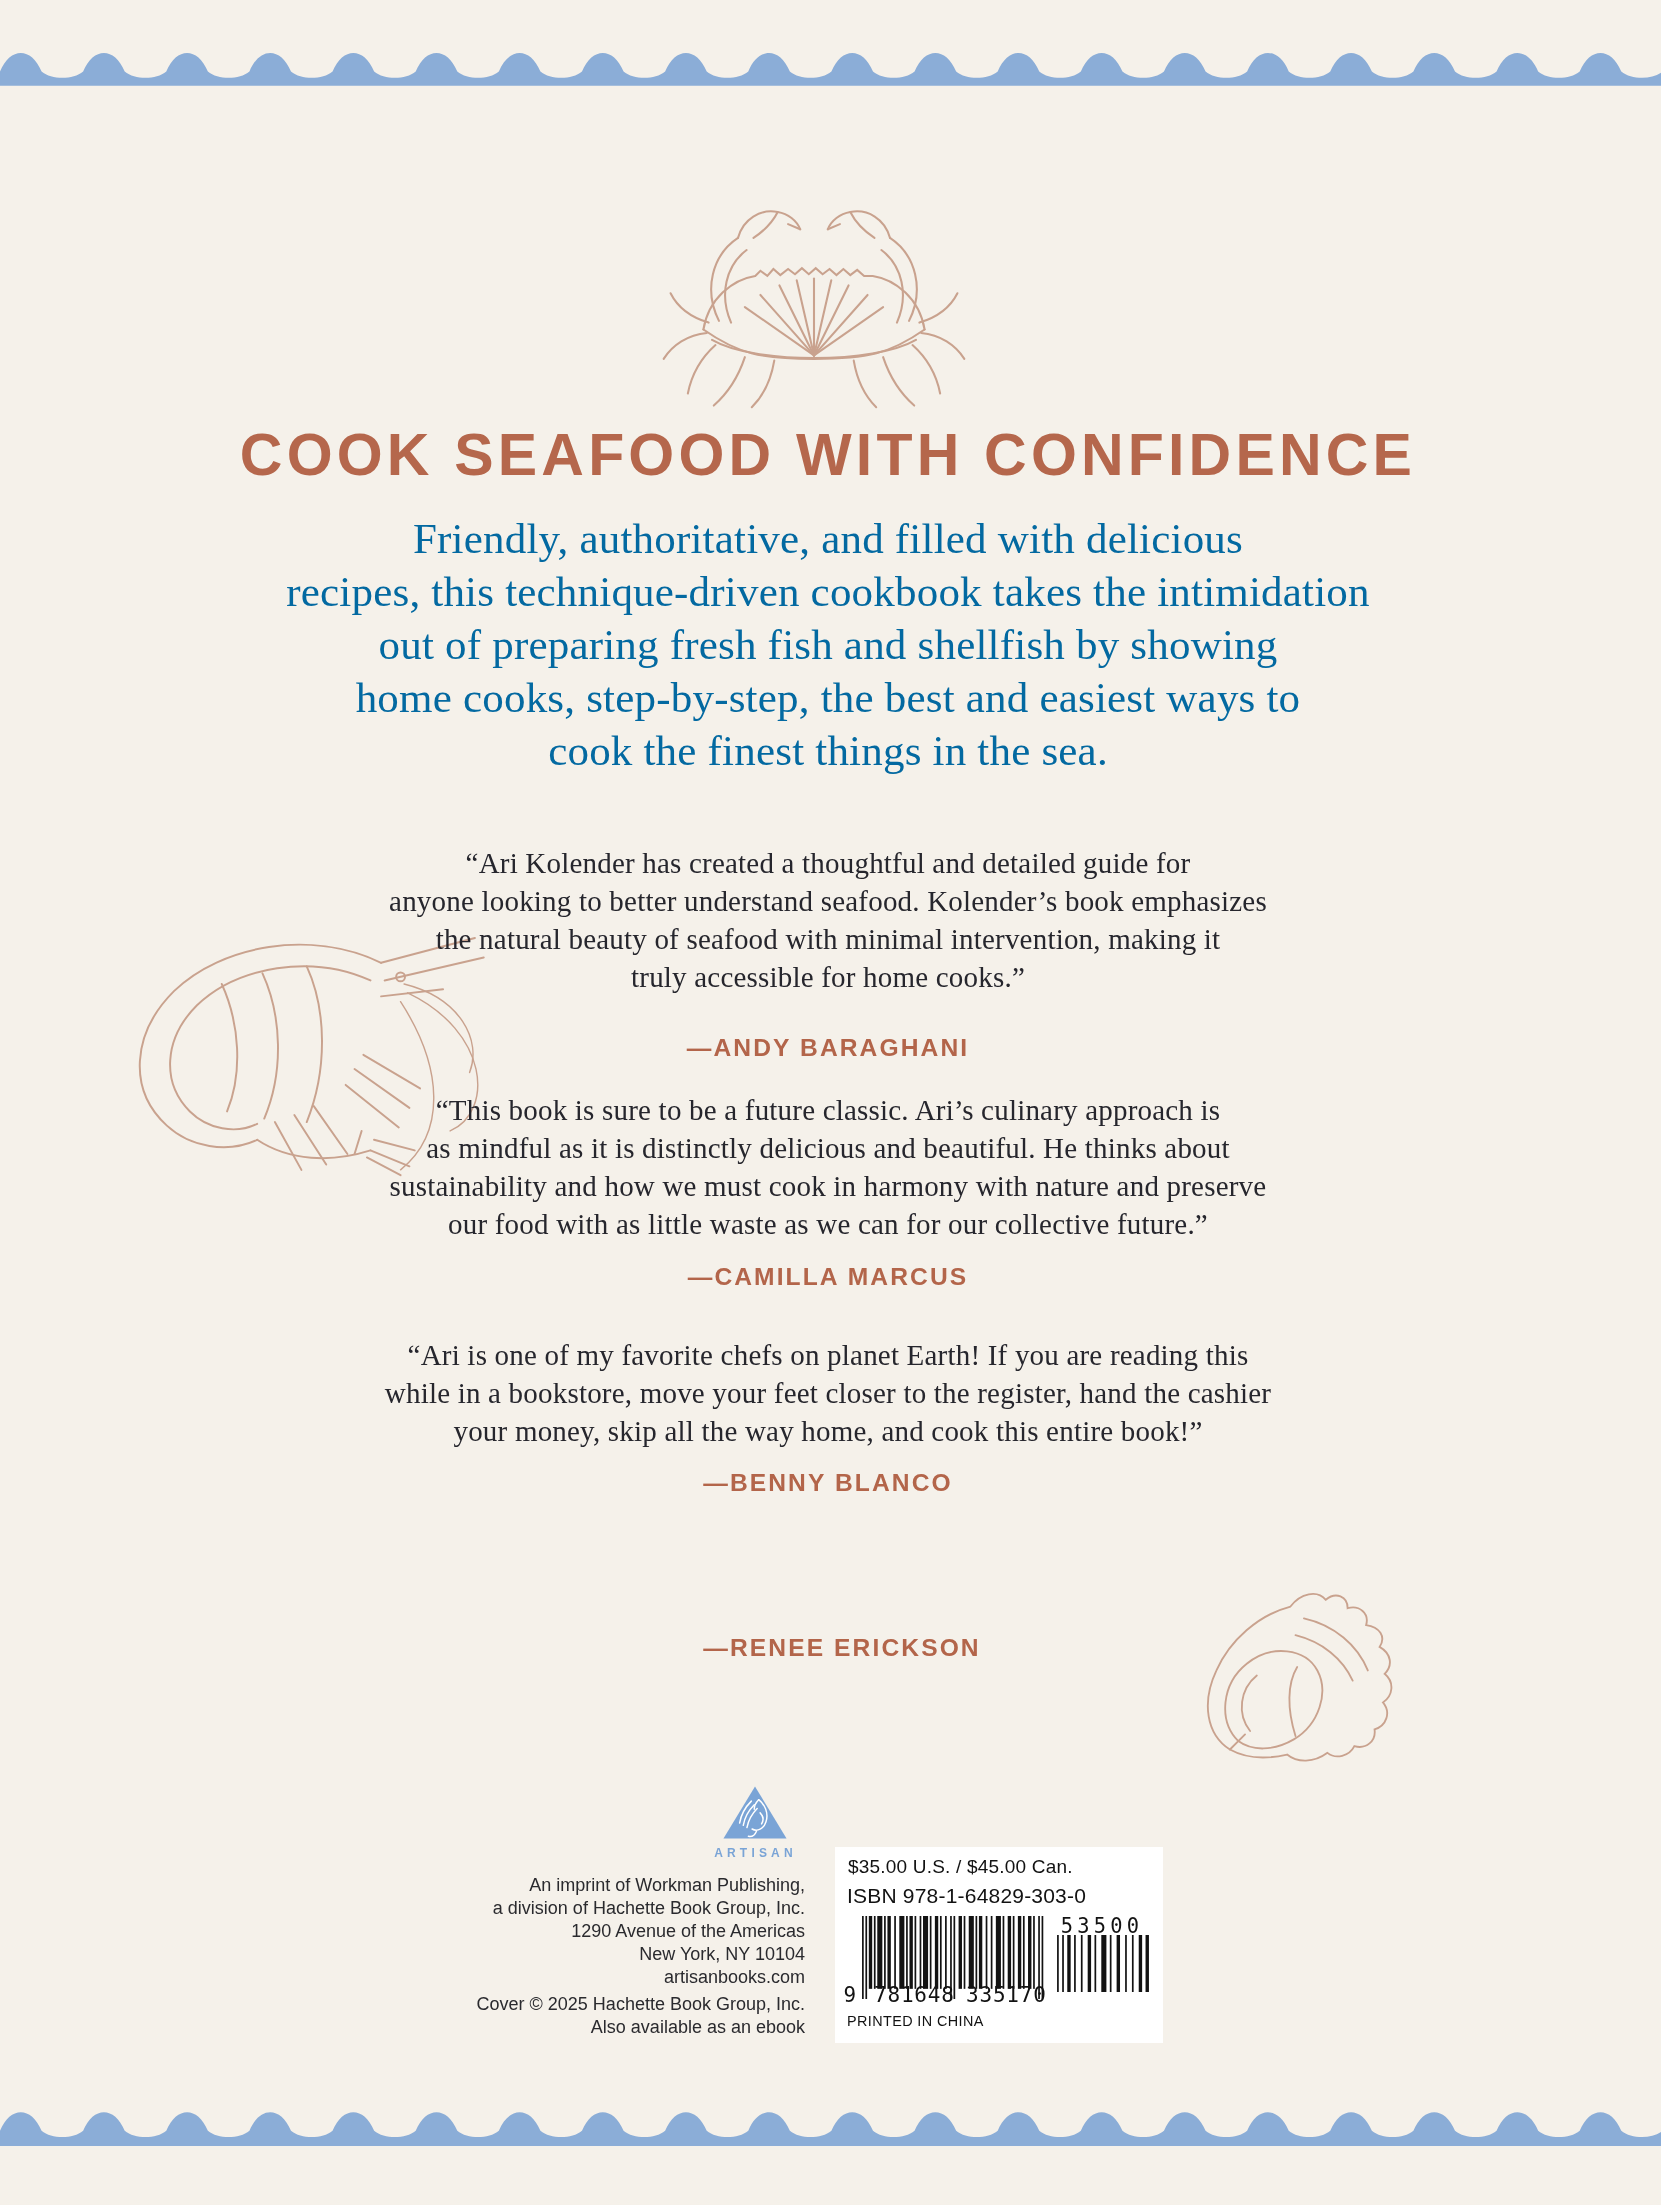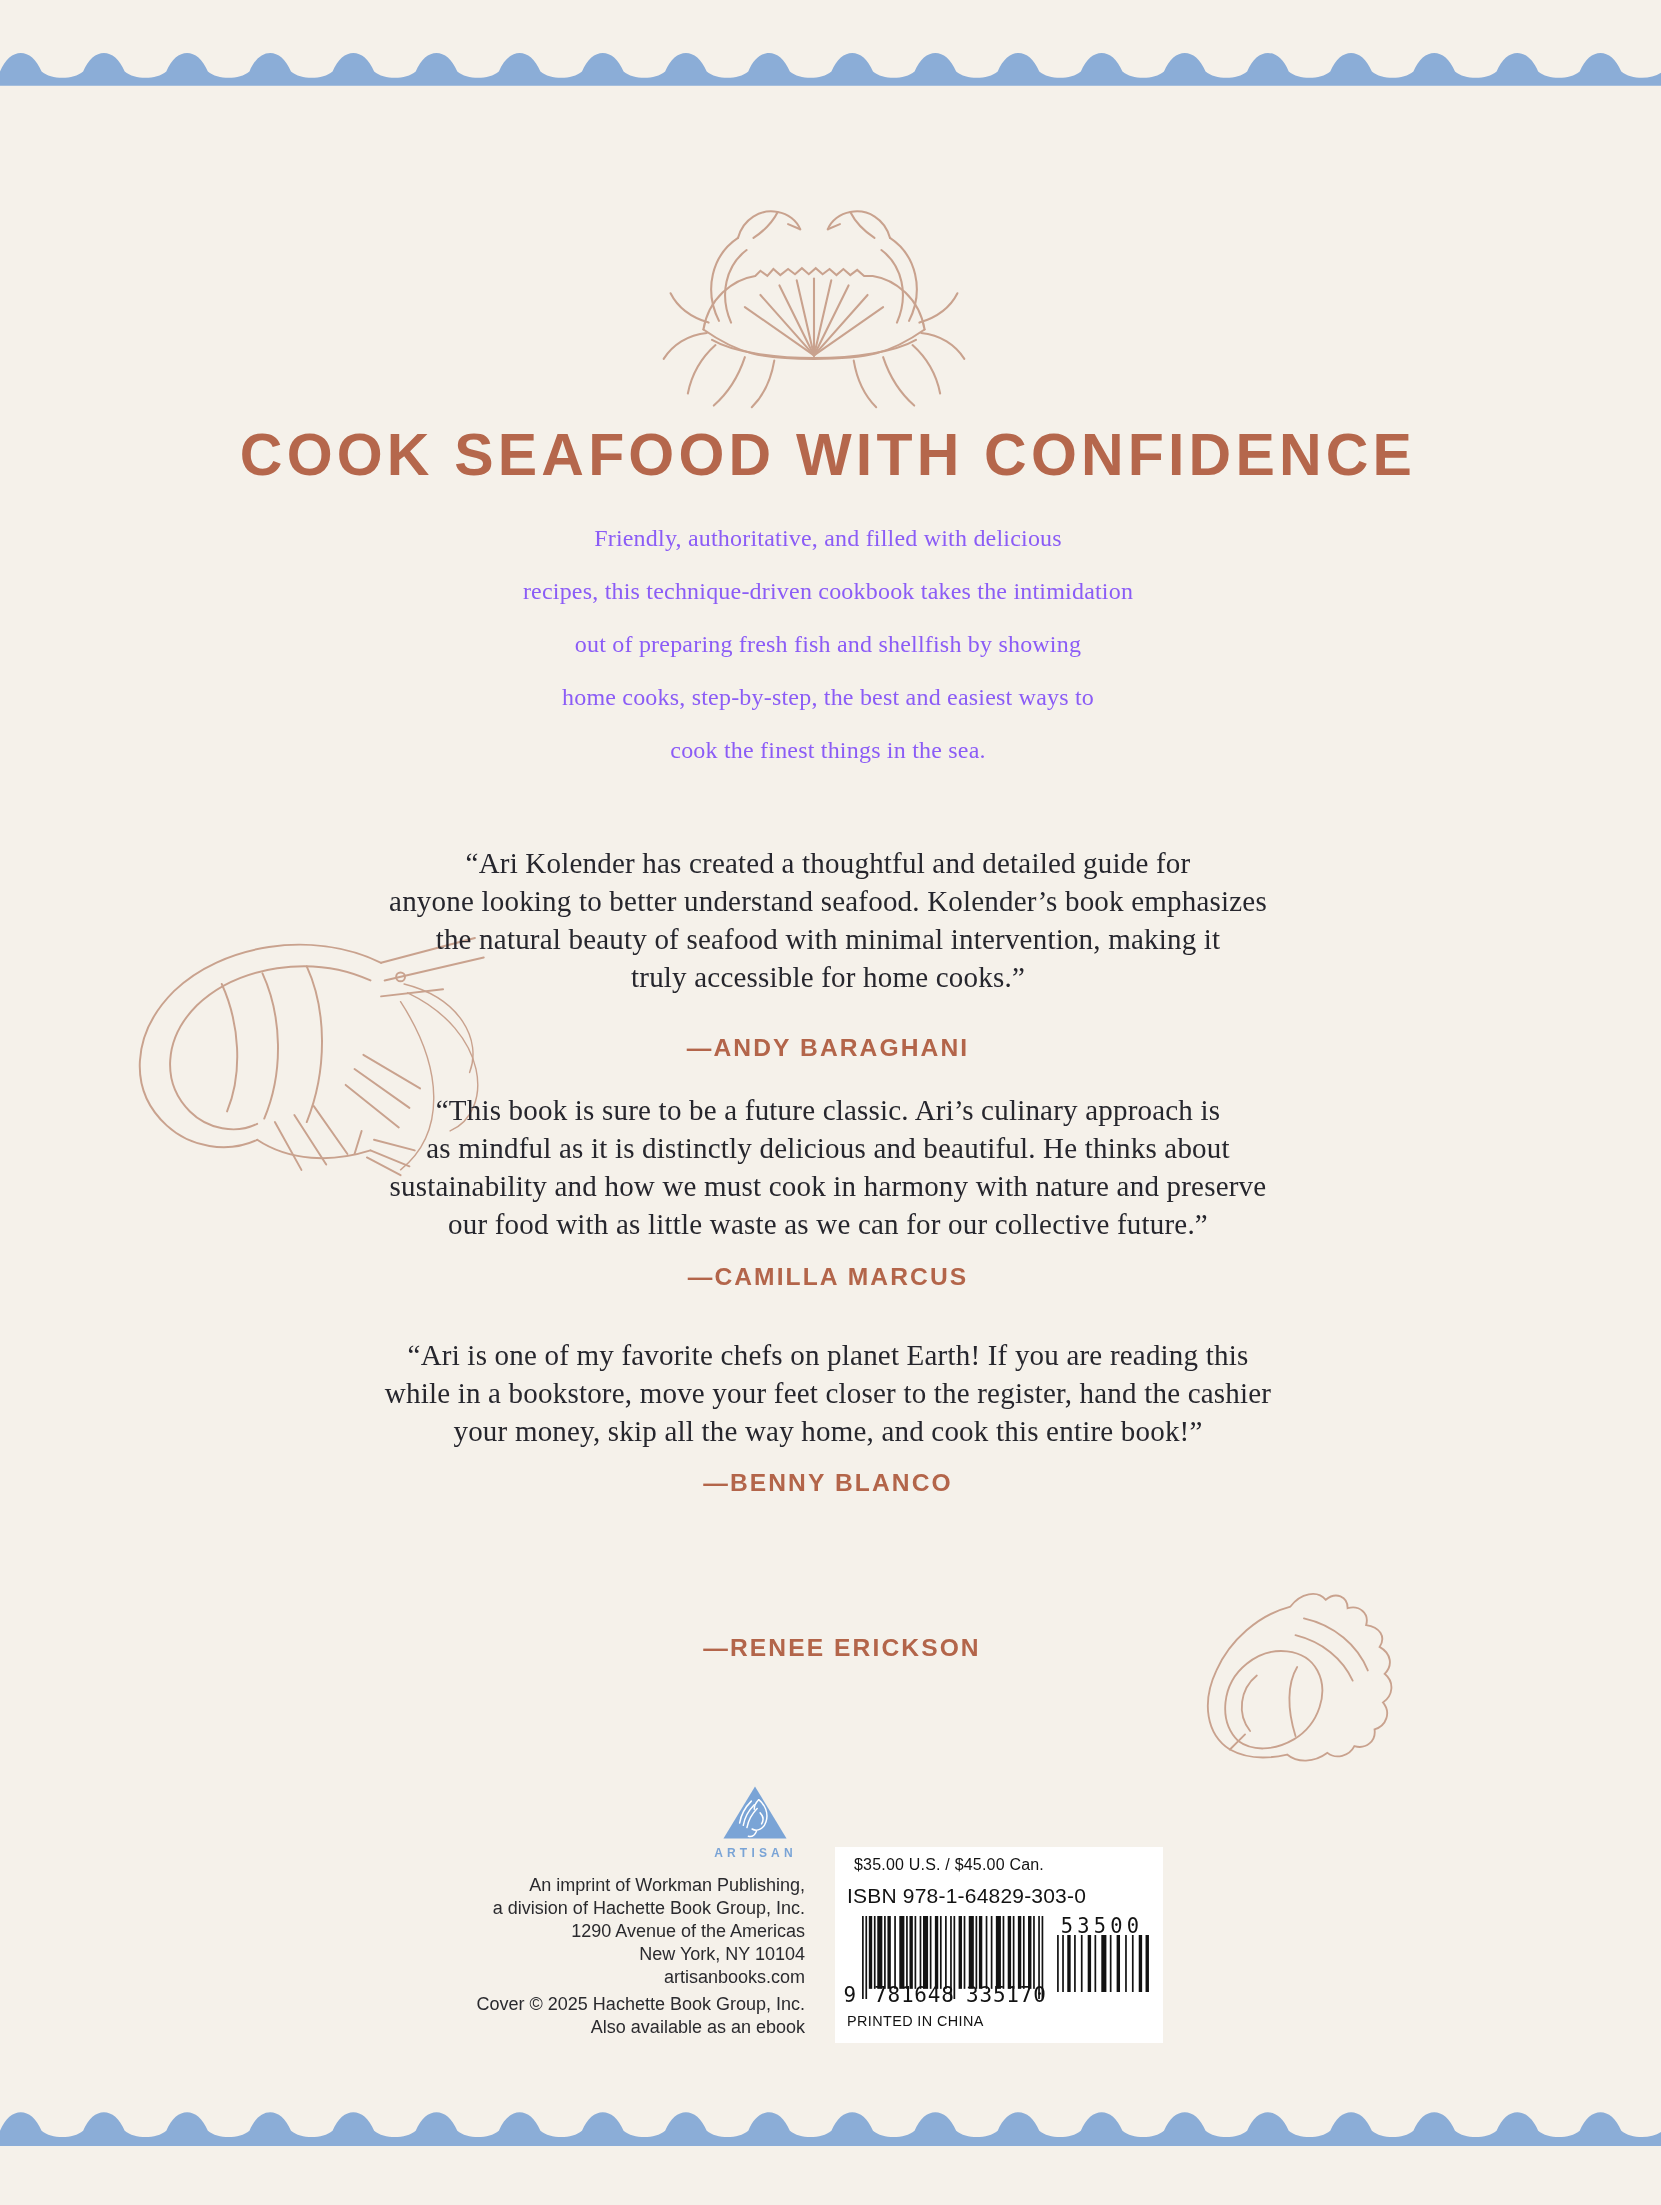--- a/index.html
+++ b/index.html
@@ -3,43 +3,43 @@
 <meta charset="utf-8">
 <style>
   html,body{margin:0;padding:0;background:#e8e4dc;}
   #page{position:relative;width:1662px;height:2205px;background:#f5f1ea;overflow:hidden;
         font-family:"Liberation Sans",sans-serif;}
   .abs{position:absolute;}
   .center{left:0;right:6px;text-align:center;}
   .line{display:block;}
   #headline{top:423px;font-weight:700;font-size:59px;line-height:64px;letter-spacing:4.2px;
             color:#b5674c;}
-  #intro{top:512px;font-family:"Liberation Serif",serif;font-size:24px;line-height:53px;
-         letter-spacing:0.2px;color:#8b5cf6;}
+  #intro{top:512px;font-family:"Liberation Serif",serif;font-size:43px;line-height:53px;
+         letter-spacing:0.2px;color:#0369a1;}
   .quote{font-family:"Liberation Serif",serif;font-size:29px;line-height:38px;
          letter-spacing:0.2px;color:#26262d;}
   .attribution{font-weight:700;font-size:24.6px;line-height:27px;letter-spacing:2.1px;
                color:#b3654a;}
   #quote-1{top:844px;} #attr-1{top:1018px;margin-top:16px;}
   #quote-2{top:1091px;} #attr-2{top:1263px;}
   #quote-3{top:1336px;} #attr-3{top:1469px;}
   #quote-4{top:1538px;} #attr-4{top:1634px;padding-left:28px;}
   .illus{pointer-events:none;}
   #crab{left:657px;top:193px;}
   #shrimp{left:89px;top:897px;}
   #oyster{left:1177px;top:1583px;}
   #logo-triangle{left:722px;top:1781px;}
   #logo-wordmark{left:701px;top:1846px;width:109px;text-align:center;font-weight:700;
                  font-size:12px;letter-spacing:4.2px;color:#7aa4d6;}
   #imprint{left:339px;top:1864px;width:466px;text-align:right;font-size:18px;
            line-height:23px;color:#2a2a2e;margin-top:10px;}
   #cover-credit{left:339px;top:1993px;width:466px;text-align:right;font-size:18px;
                 line-height:23px;color:#2a2a2e;}
   #price-box{left:835px;top:1847px;width:328px;height:196px;background:#ffffff;color:#121212;}
-  #price-line{left:19px;top:8.5px;font-size:16px;letter-spacing:0.2px;}
+  #price-line{left:13px;top:8.5px;font-size:19px;letter-spacing:0.2px;}
   #isbn-line{left:12px;top:37px;font-size:21px;letter-spacing:0.2px;}
   #ean-bars{left:27px;top:69px;}
   .ean-digit{top:136px;font-family:"DejaVu Sans Mono",monospace;font-size:21px;letter-spacing:0.8px;}
   #ean-prefix{left:8.5px;} #ean-group1{left:39px;} #ean-group2{left:131px;}
   #supplement-code{left:217px;top:67px;width:100px;text-align:center;
                    font-family:"DejaVu Sans Mono",monospace;font-size:20.4px;letter-spacing:4.2px;}
   #supplement-bars{left:222px;top:88px;}
   #printed-in{left:12px;top:166px;font-size:14.4px;letter-spacing:0.4px;}
   #wave-top{left:0;top:0;} #wave-bottom{left:0;top:2112px;}
 </style>

